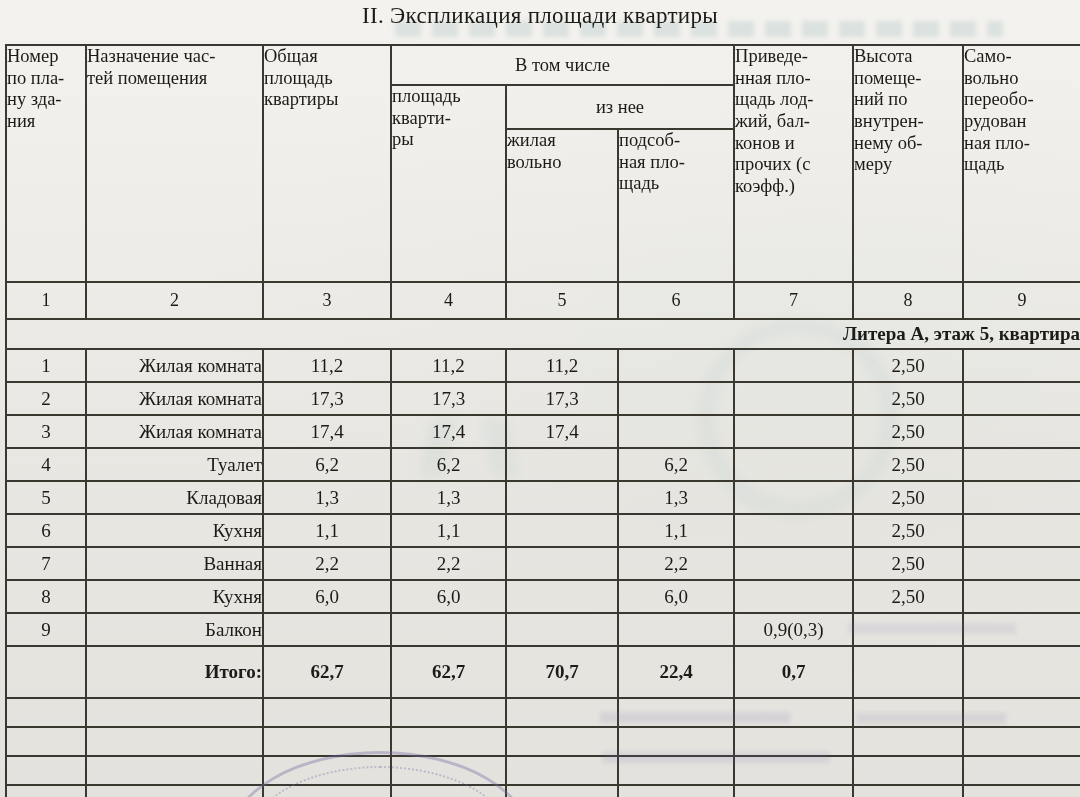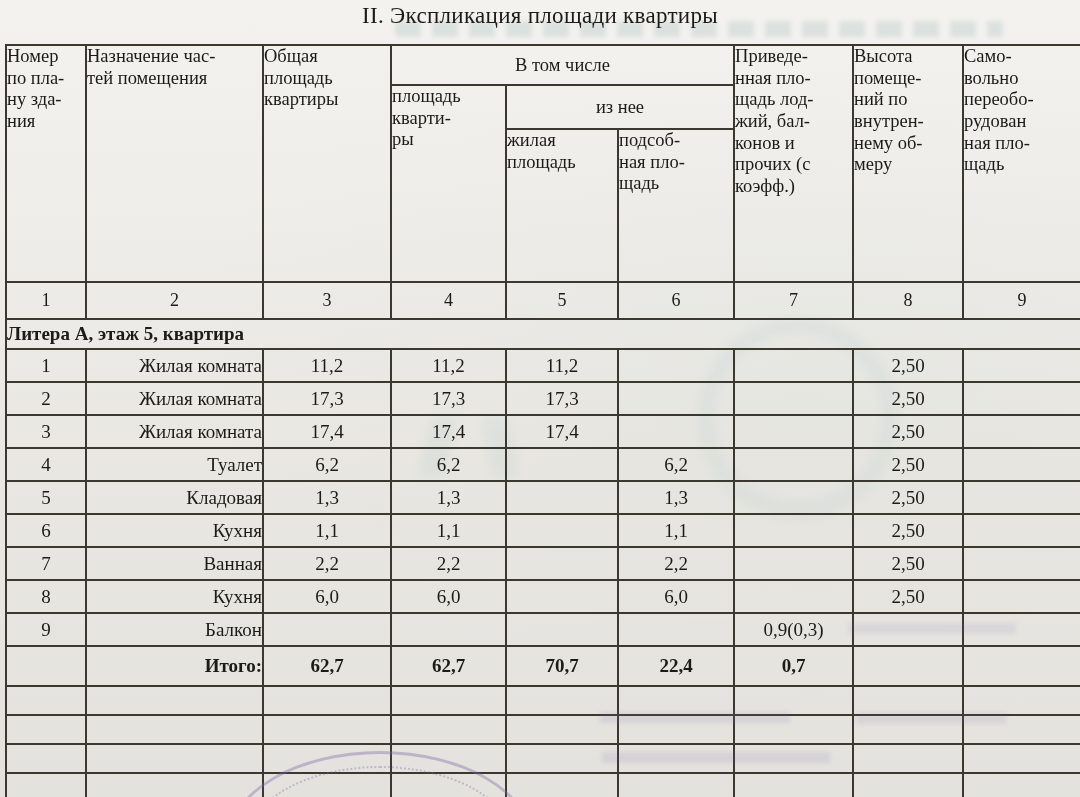--- a/index.html
+++ b/index.html
@@ -50,21 +50,21 @@
   th.hdr{
     font-weight:normal;font-size:18.5px;line-height:1.17;
     text-align:left;vertical-align:top;
     padding:4px 3px 0 7px;white-space:pre-line;
   }
   th.grp{
     font-weight:normal;font-size:18.5px;
     text-align:center;vertical-align:middle;padding:0;white-space:normal;
   }
   tr.nums td{font-size:18px;text-align:center;vertical-align:middle;}
-  td.section{font-weight:bold;font-size:19px;text-align:left;padding:2px 4px 2px 7px;vertical-align:middle;}
+  td.section{font-weight:bold;font-size:19px;text-align:right;padding:2px 4px 2px 7px;vertical-align:middle;}
   td.ac{font-size:19px;text-align:center;vertical-align:middle;}
   td.al{font-size:19px;text-align:right;vertical-align:middle;padding-left:11px;}
   tr.totals td{font-weight:bold;}
 </style>
 </head>
 <body>
 
 <div class="artifact ghost-title"></div>
 <div class="artifact wm-ring"></div>
 <div class="artifact wm-bar-a"></div>
@@ -117,21 +117,21 @@
 щадь</th>
     </tr>
     <tr style="height:44px">
       <th class="hdr" rowspan="2">площадь
 кварти-
 ры</th>
       <th class="grp" colspan="2">из нее</th>
     </tr>
     <tr style="height:153px">
       <th class="hdr">жилая
-площадь</th>
+вольно</th>
       <th class="hdr">подсоб-
 ная пло-
 щадь</th>
     </tr>
     <tr class="nums" style="height:37px">
       <td>1</td>
       <td>2</td>
       <td>3</td>
       <td>4</td>
       <td>5</td>
@@ -241,21 +241,21 @@
         <td class="ac"></td>
         <td class="ac"></td>
         <td class="ac"></td>
         <td class="ac">0,9(0,3)</td>
         <td class="ac"></td>
         <td class="ac"></td>
       </tr>
     </tbody>
 
   <tbody>
-    <tr class="totals" style="height:40px">
+    <tr class="totals" style="height:52px">
       <td class="ac"></td>
       <td class="al">Итого:</td>
       <td class="ac">62,7</td>
       <td class="ac">62,7</td>
       <td class="ac">70,7</td>
       <td class="ac">22,4</td>
       <td class="ac">0,7</td>
       <td class="ac"></td>
       <td class="ac"></td>
     </tr>

